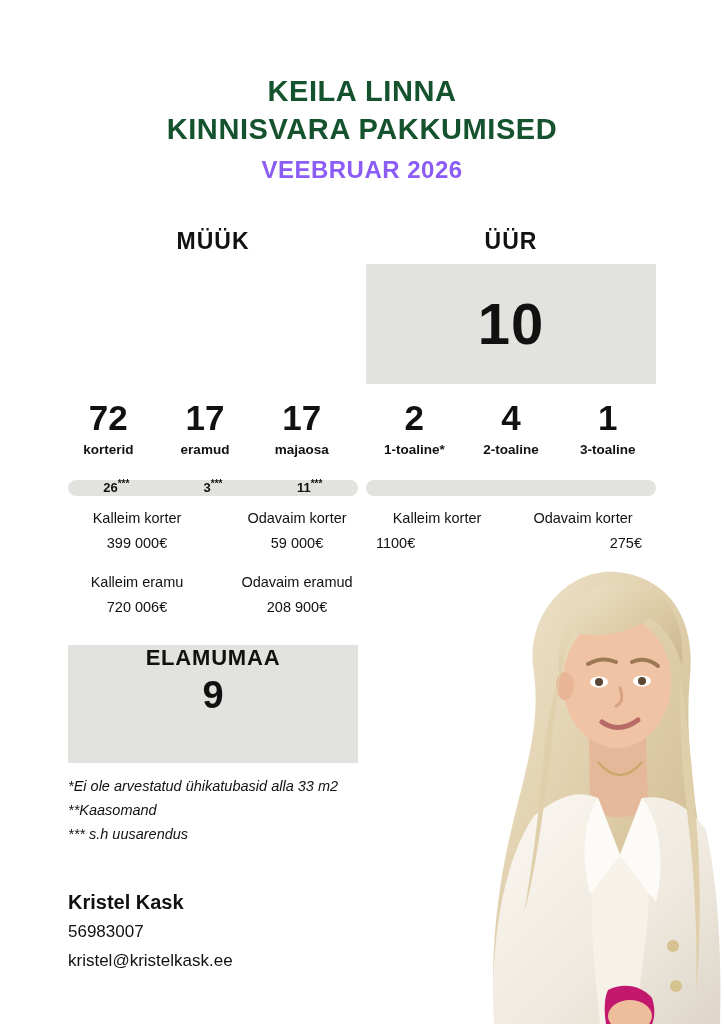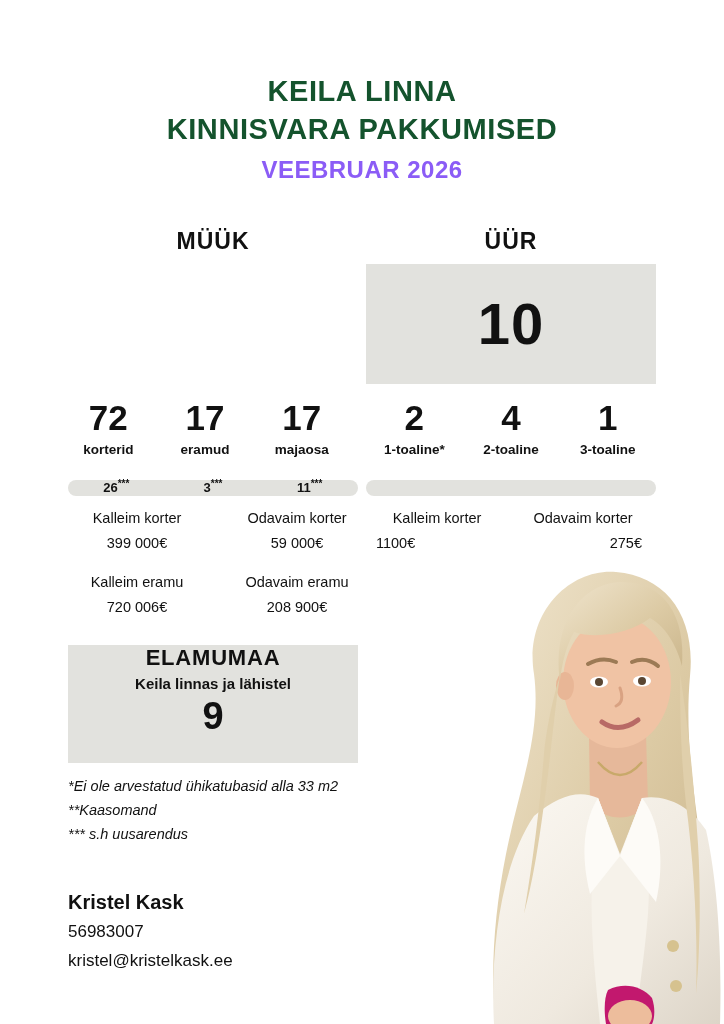--- a/index.html
+++ b/index.html
@@ -248,21 +248,21 @@
     </div>
   </div>
 
   <div class="prow p-sale-k-title" style="text-align:center;">Kalleim  korter</div>
   <div class="prow p-sale-k-val" style="text-align:center;">399 000€</div>
   <div class="prow p-sale-o-title" style="text-align:center;">Odavaim korter</div>
   <div class="prow p-sale-o-val" style="text-align:center;">59 000€</div>
 
   <div class="prow p-sale-ke-title" style="text-align:center;">Kalleim eramu</div>
   <div class="prow p-sale-ke-val" style="text-align:center;">720 006€</div>
-  <div class="prow p-sale-oe-title" style="text-align:center;">Odavaim eramu</div>
+  <div class="prow p-sale-oe-title" style="text-align:center;">Odavaim eramud</div>
   <div class="prow p-sale-oe-val" style="text-align:center;">208 900€</div>
 
   <div class="sec-head rent">ÜÜR</div>
   <div class="bigbox rent">
     <span class="num">10</span>
   </div>
 
   <div class="cats rent">
     <div class="cat">
       <div class="cnum">2</div>
@@ -280,21 +280,20 @@
 
   <div class="subbar rent"></div>
 
   <div class="prow p-rent-k-title" style="text-align:center;">Kalleim  korter</div>
   <div class="prow p-rent-k-val">1100€</div>
   <div class="prow p-rent-o-title" style="text-align:center;">Odavaim korter</div>
   <div class="prow p-rent-o-val">275€</div>
 
   <div class="land-box">
     <div class="lt">ELAMUMAA</div>
-    <div class="ls">Keila linnas ja lähistel</div>
     <div class="ln">9</div>
   </div>
 
   <div class="notes">
     <div>*Ei ole arvestatud ühikatubasid alla 33 m2</div>
     <div>**Kaasomand</div>
     <div>*** s.h uusarendus</div>
   </div>
 
   <div class="contact">

